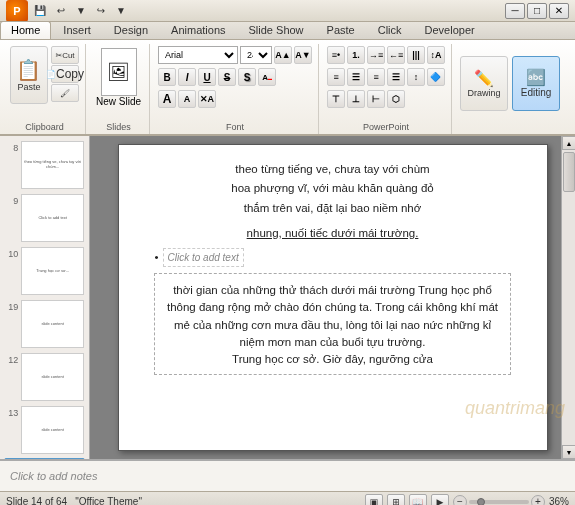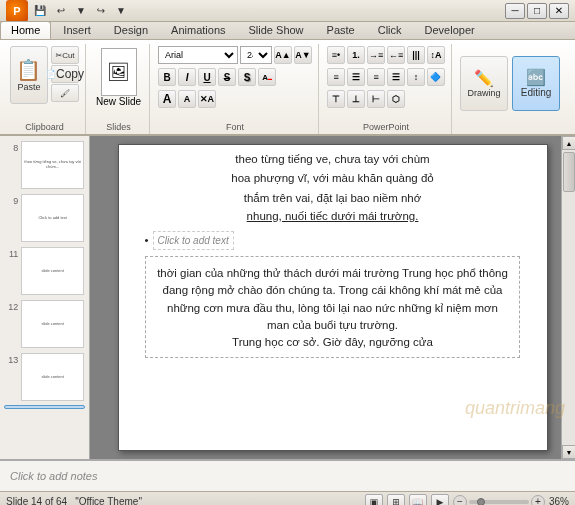--- a/index.html
+++ b/index.html
@@ -245,21 +245,21 @@
     }
 
     .slide-container {
       background: white;
       width: 430px;
       height: 310px;
       border: 1px solid #555;
       box-shadow: 2px 2px 6px rgba(0,0,0,0.4);
       position: relative;
       overflow: hidden;
-      padding: 6px;
+      padding: 16px;
     }
 
     .slide-text-area {
       width: 100%;
       height: 100%;
       font-size: 11.5px;
       color: #222;
       line-height: 1.5;
       text-align: center;
       position: relative;
@@ -548,23 +548,29 @@
       </div>
     </div>
 
     <div class="slide-thumb">
       <div class="slide-num">9</div>
       <div class="slide-img">
         <div class="slide-img-content" style="background:white;font-size:4px;">Click to add text</div>
       </div>
     </div>
 
-
     <div class="slide-thumb">
-      <div class="slide-num">11</div>
+      <div class="slide-num">10</div>
+      <div class="slide-img">
+        <div class="slide-img-content" style="background:white;font-size:4px;color:#555;">Trung học cơ sở...</div>
+      </div>
+    </div>
+
+    <div class="slide-thumb">
+      <div class="slide-num">19</div>
       <div class="slide-img">
         <div class="slide-img-content" style="background:white;font-size:4px;color:#555;text-align:center;">slide content</div>
       </div>
     </div>
 
     <div class="slide-thumb">
       <div class="slide-num">12</div>
       <div class="slide-img">
         <div class="slide-img-content" style="background:white;font-size:4px;color:#555;text-align:center;">slide content</div>
       </div>
@@ -586,21 +592,21 @@
   <div class="slide-canvas-area">
     <div class="slide-container">
       <div class="slide-text-area">
 
         <div style="text-align:center;margin-bottom:2px;">
           <span>theo từng tiếng ve, chưa tay với chùm</span>
         </div>
         <div style="text-align:center;margin-bottom:2px;">
           <span>hoa phượng vĩ, với màu khăn quàng đỏ</span>
         </div>
-        <div style="text-align:center;margin-bottom:1px;">
+        <div style="text-align:center;margin-bottom:8px;">
           <span>thắm trên vai, đặt lại bao niềm nhớ</span>
         </div>
         <div style="text-align:center;margin-bottom:6px;text-decoration:underline;">
           <span>nhung, nuối tiếc dưới mái trường.</span>
         </div>
 
         <div style="display:flex;align-items:center;margin-bottom:6px;padding-left:20px;">
           <span style="margin-right:4px;">•</span>
           <span style="color:#888;font-style:italic;font-size:10px;border:1px dashed #ccc;padding:1px 4px;">Click to add text</span>
         </div>

